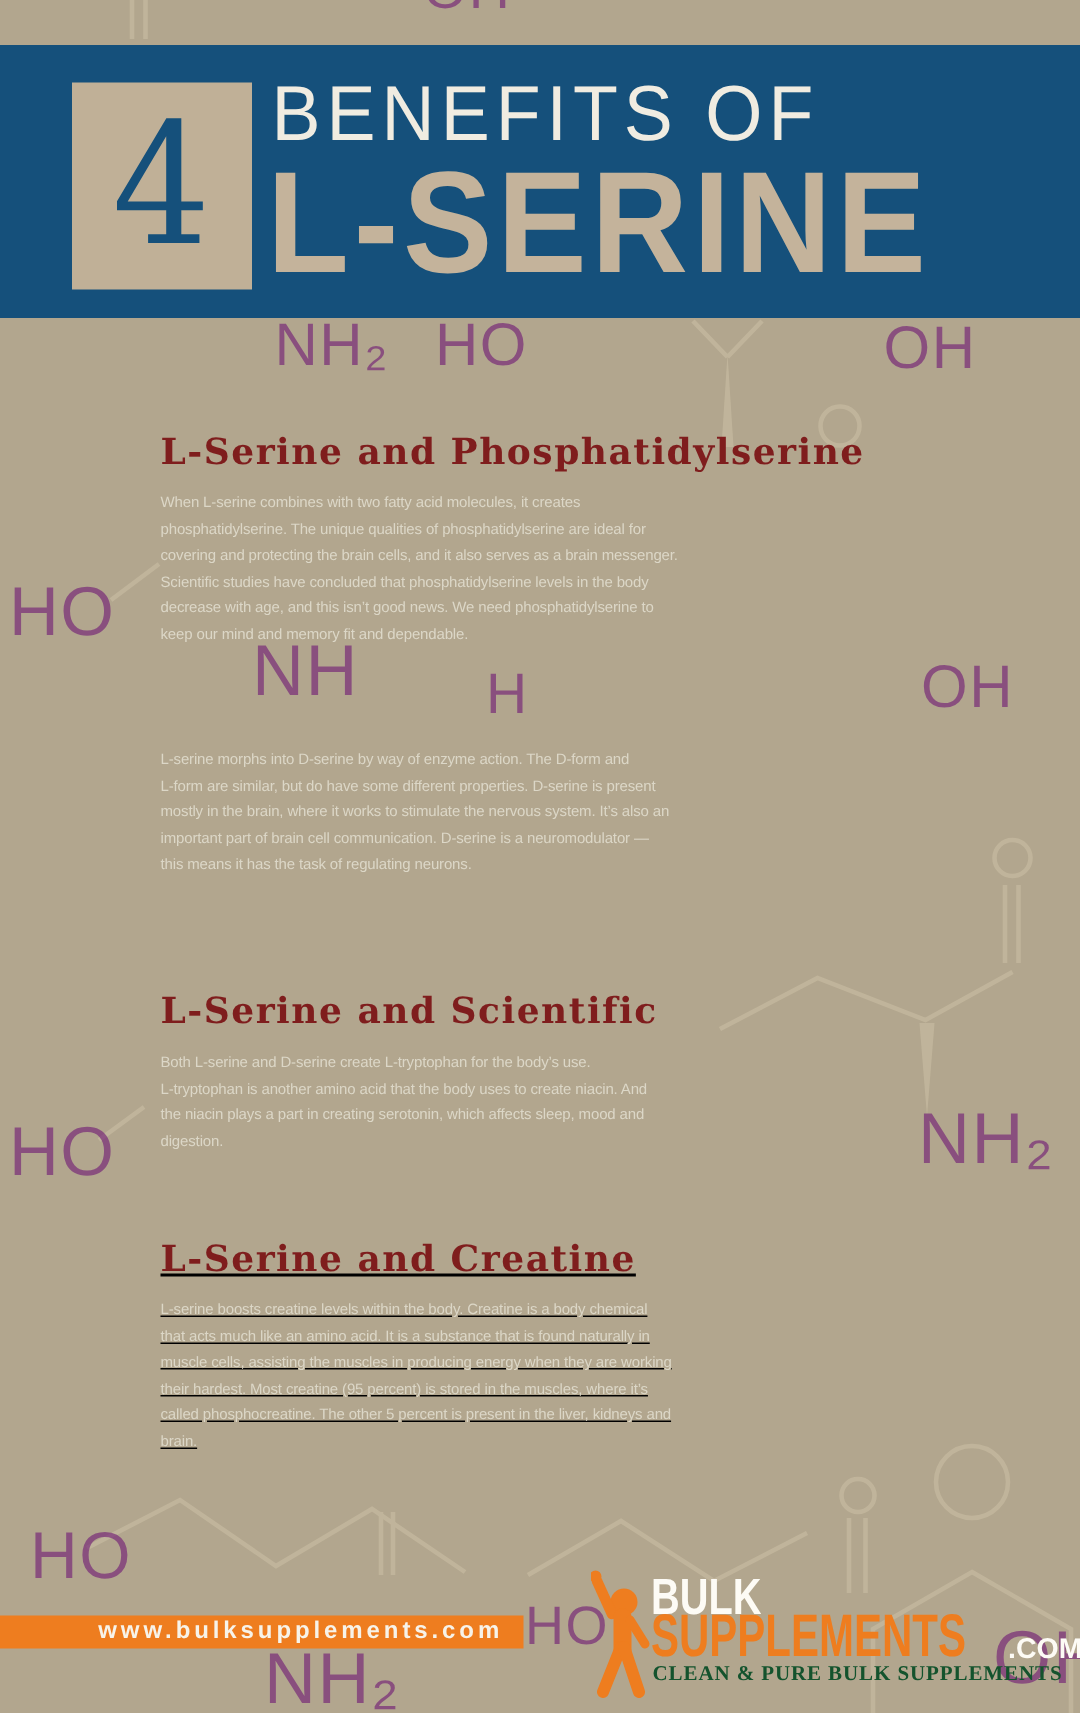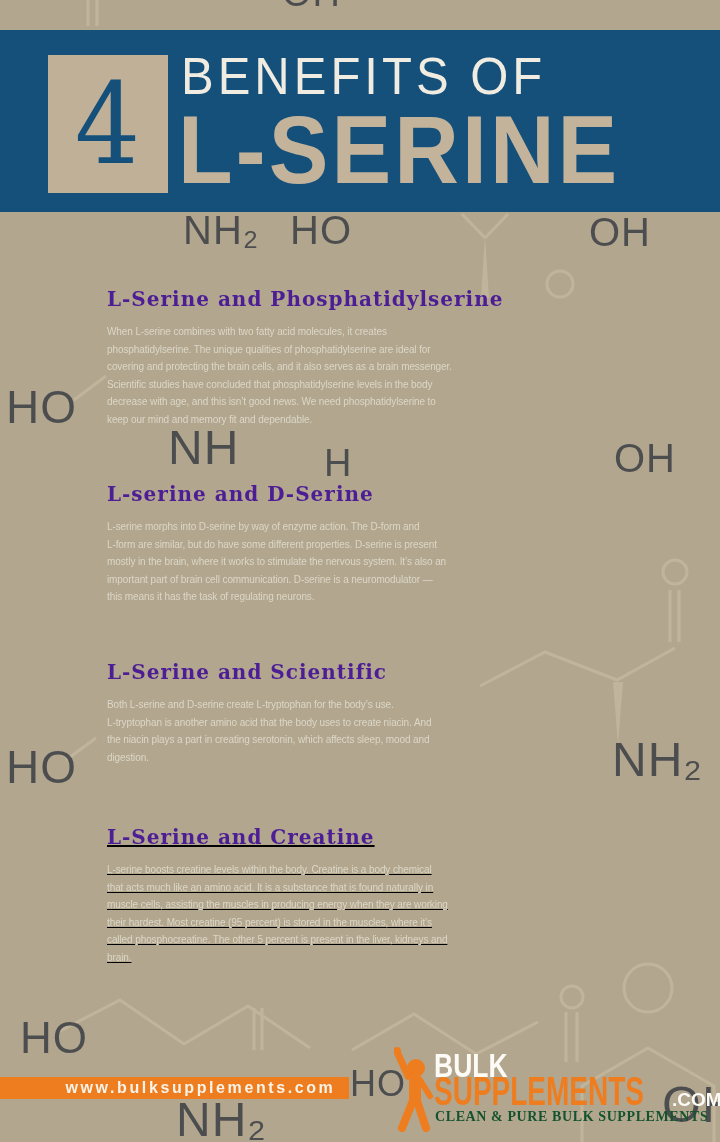--- a/index.html
+++ b/index.html
@@ -4,21 +4,21 @@
 <style>
   html,body{margin:0;padding:0;background:#8d8574;}
   .page{
     position:relative;width:720px;height:1142px;overflow:hidden;
     background:#b2a68e;
     font-family:"Liberation Sans",sans-serif;
   }
   
   .wm-svg{position:absolute;left:0;top:0;z-index:1;}
   #wm-layer span{
-    position:absolute;z-index:1;color:#0f172a;opacity:.62;
+    position:absolute;z-index:1;color:#701a75;opacity:.62;
     font-family:"Liberation Sans",sans-serif;font-weight:400;line-height:1;
     letter-spacing:1px;white-space:nowrap;
   }
   
   .header-band{
     position:absolute;left:0;top:30px;width:720px;height:182px;
     background:#15507b;z-index:3;
   }
   .num-box{
     position:absolute;left:48px;top:25px;width:120px;height:138px;
@@ -38,21 +38,21 @@
   .lserine{
     position:absolute;left:178px;top:71px;
     color:#c4b39b;font-size:86px;line-height:1;font-weight:700;
     letter-spacing:3px;transform:scale(1.04,1.12);transform-origin:left top;
     white-space:nowrap;
   }
   
   .sec{position:absolute;left:107px;width:565px;z-index:3;}
   .sec h2{
     margin:0;font-family:"DejaVu Serif","Liberation Serif",serif;
-    font-weight:700;font-size:20px;line-height:1;color:#4c1d95;
+    font-weight:700;font-size:24px;line-height:1;color:#7f1d1d;
     letter-spacing:1px;white-space:nowrap;
   }
   .sec p{
     margin:14px 0 0 0;color:#dcd7c7;font-size:10px;line-height:17.6px;
     letter-spacing:-0.1px;white-space:pre-line;
   }
   .sec1{top:289px;} .sec2{top:484px;} .sec3{top:662px;} .sec4{top:827px;text-decoration:underline;}
   
   .web-bar{
     position:absolute;left:0;top:1077px;width:349px;height:22px;
@@ -139,21 +139,20 @@
     <h2>L-Serine and Phosphatidylserine</h2>
     <p>When L-serine combines with two fatty acid molecules, it creates
 phosphatidylserine. The unique qualities of phosphatidylserine are ideal for
 covering and protecting the brain cells, and it also serves as a brain messenger.
 Scientific studies have concluded that phosphatidylserine levels in the body
 decrease with age, and this isn’t good news. We need phosphatidylserine to
 keep our mind and memory fit and dependable.</p>
   </section>
 
   <section class="sec sec2">
-    <h2>L-serine and D-Serine</h2>
     <p>L-serine morphs into D-serine by way of enzyme action. The D-form and
 L-form are similar, but do have some different properties. D-serine is present
 mostly in the brain, where it works to stimulate the nervous system. It’s also an
 important part of brain cell communication. D-serine is a neuromodulator —
 this means it has the task of regulating neurons.</p>
   </section>
 
   <section class="sec sec3">
     <h2>L-Serine and Scientific</h2>
     <p>Both L-serine and D-serine create L-tryptophan for the body’s use.

